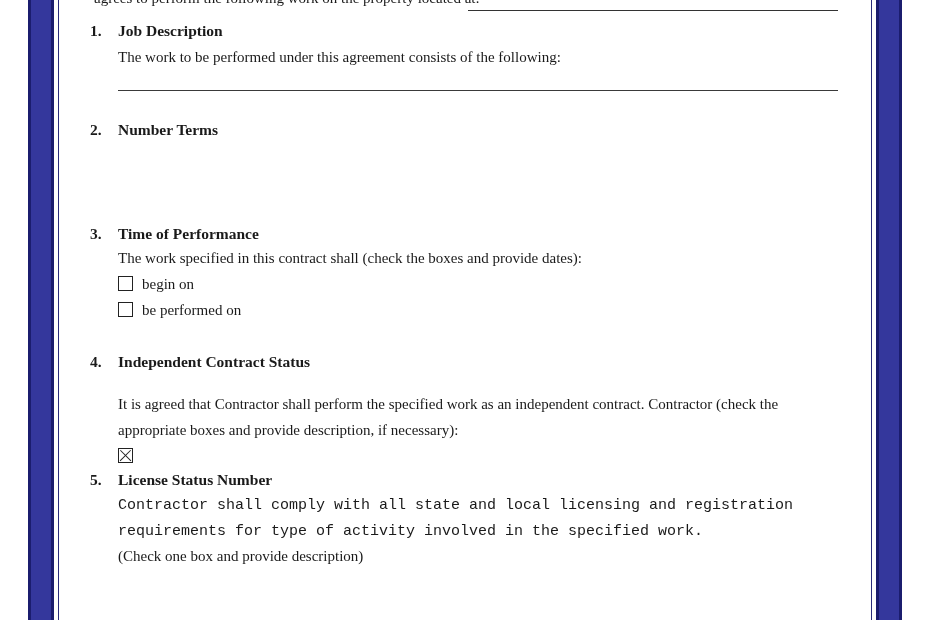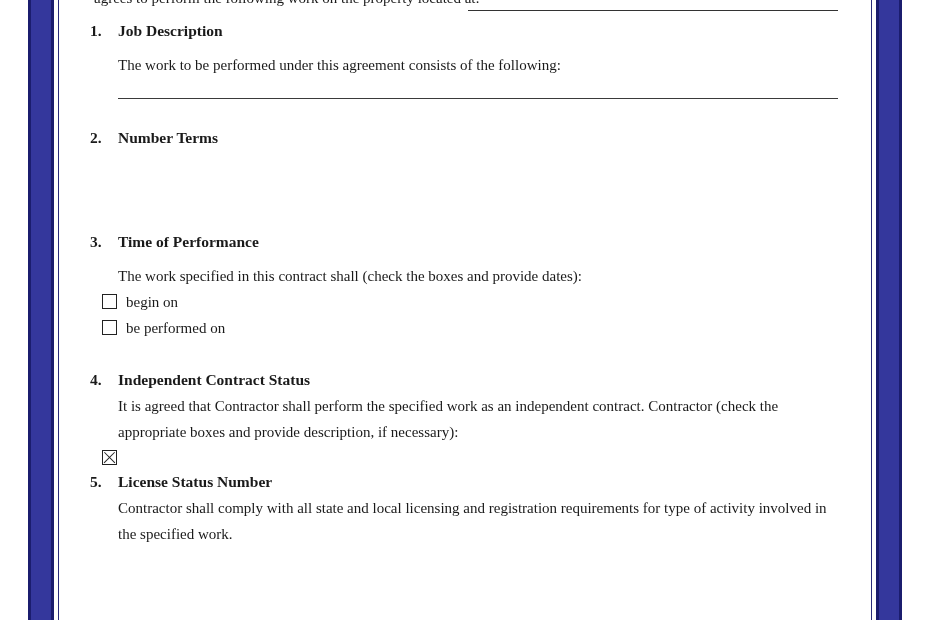--- a/index.html
+++ b/index.html
@@ -59,21 +59,21 @@
     line-height: 26px;
   }
 
   .blank-line {
     margin-left: 28px;
     height: 16px;
     border-bottom: 1.2px solid #3a3a3a;
   }
 
   .cb-row {
-    margin-left: 12px;
+    margin-left: 28px;
     font-size: 15px;
     line-height: 26px;
   }
 
   .cb {
     display: inline-block;
     width: 13px; height: 13px;
     border: 1.5px solid #222;
     vertical-align: -2px;
     margin-right: 9px;
@@ -94,28 +94,28 @@
   .blank-field {
     display: inline-block;
     width: 172px;
     border-bottom: 1px solid #333;
     height: 14px;
     vertical-align: baseline;
   }
 
   
   .mt-h1   { margin-top: 6px; }
-  .mt-b1   { margin-top: 10px; }
+  .mt-b1   { margin-top: 2px; }
   .mt-line { margin-top: 4px; }
   .mt-h2   { margin-top: 28px; }
   .mt-h3   { margin-top: 82px; }
-  .mt-b3   { margin-top: 10px; }
+  .mt-b3   { margin-top: 0; }
   .mt-h4   { margin-top: 28px; }
-  .mt-b4   { margin-top: 2px; }
-  .mt-b5   { margin-top: 2px; }
+  .mt-b4   { margin-top: 18px; }
+  .mt-b5   { margin-top: 2px; font-family: Liberation Mono, monospace; }
   .note    { font-size: 15px; line-height: 22px; margin-left: 28px; }
   .cb-partial { margin-top: -2px; }
 </style>
 </head>
 <body>
 
 <div class="border-bar bar-left"></div>
 <div class="border-bar bar-right"></div>
 <div class="inner-line line-left"></div>
 <div class="inner-line line-right"></div>
@@ -158,17 +158,18 @@
   <div class="body-text mt-b4">It is agreed that Contractor shall perform the specified work as an independent contract.  Contractor (check the appropriate boxes and provide description, if necessary):</div>
   <div class="cb-row">
     <span class="cb checked"></span>
   </div>
 
   <div class="section-head">
     <span class="section-num">5.</span>
     <span>License Status Number</span>
   </div>
   <div class="body-text mt-b5">Contractor shall comply with all state and local licensing and registration requirements for type of activity involved in the specified work.</div>
+  <div class="note">(Check one box and provide description)</div>
   <div class="cb-row cb-partial">
     <span></span>
   </div>
 
 </div>
 
 </body></html>

